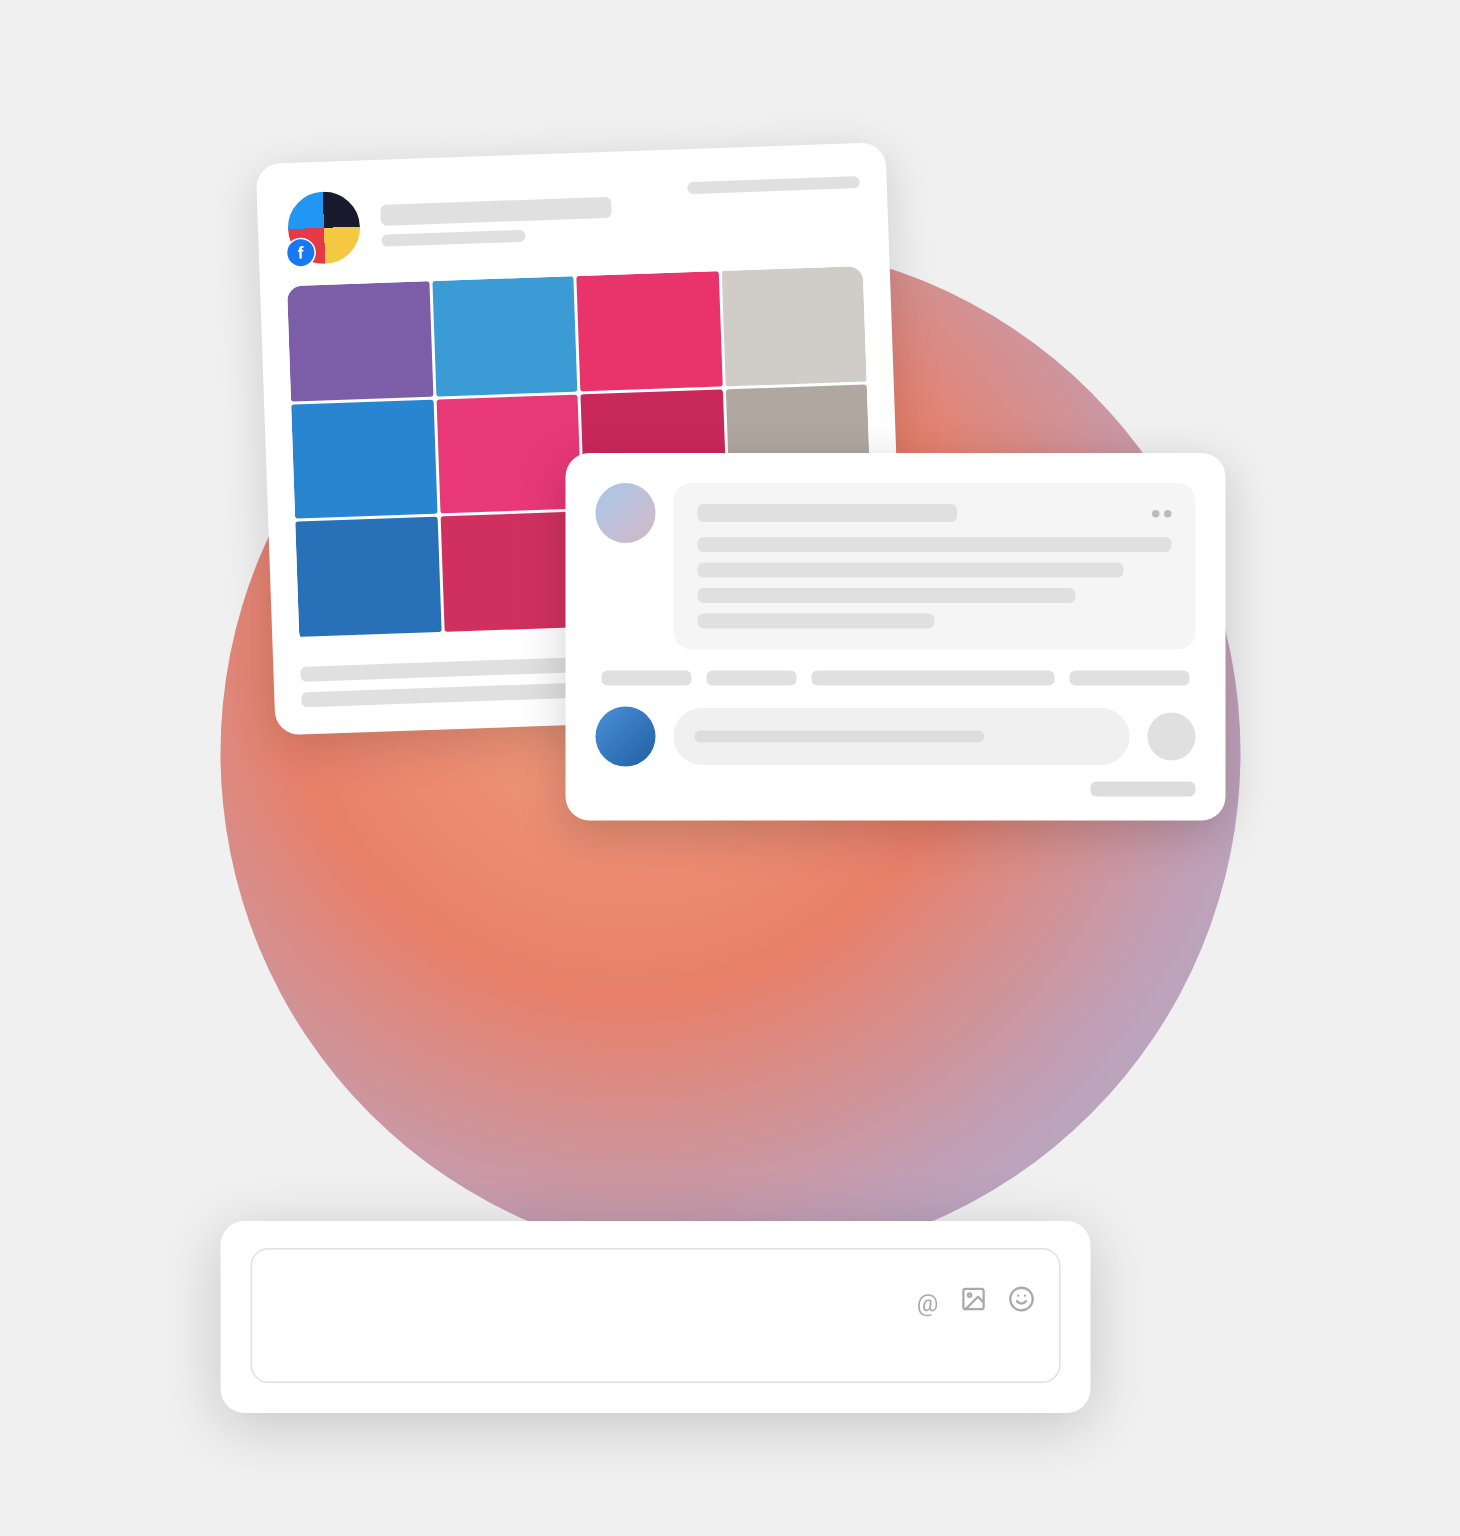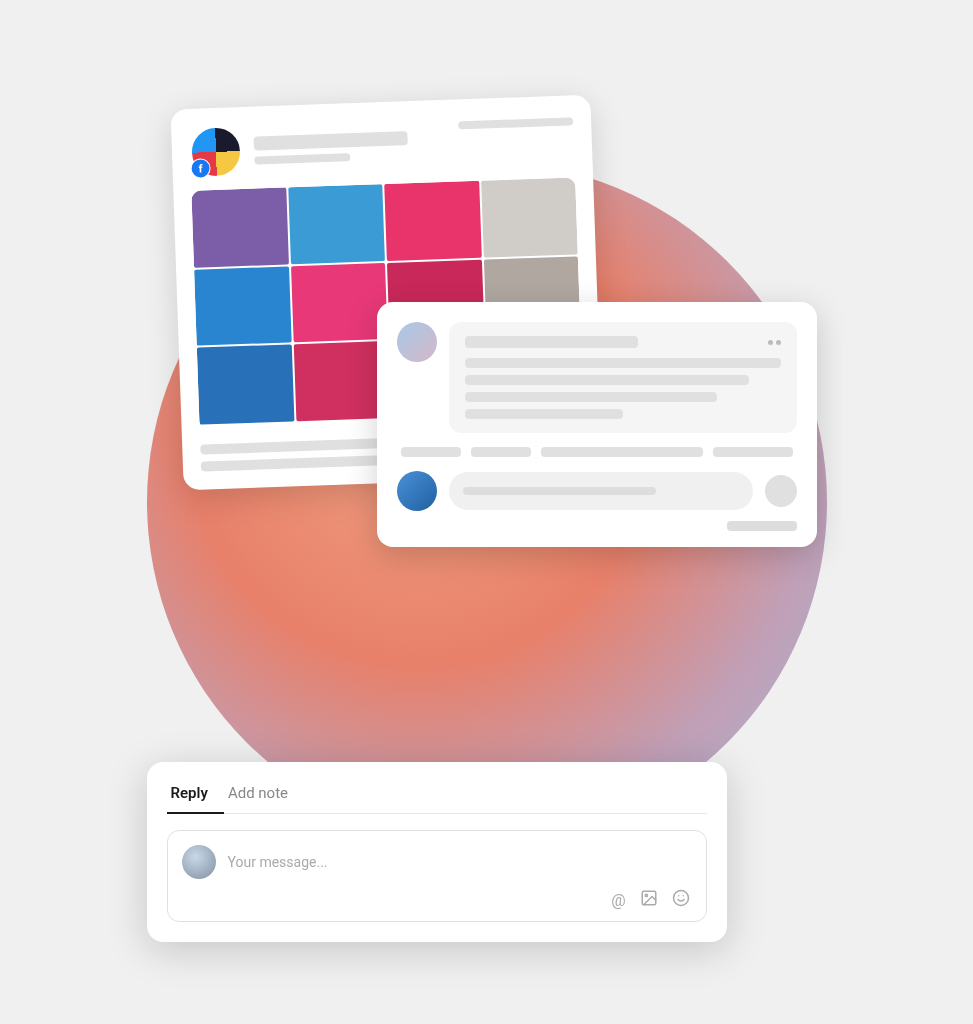--- a/index.html
+++ b/index.html
@@ -429,30 +429,22 @@
       </div>
       <div class="send-btn-small"></div>
     </div>
 
     <div style="display:flex; justify-content:flex-end; margin-top:10px;">
       <div class="skeleton-line h10" style="width:70px;background:#ddd;"></div>
     </div>
   </div>
 
   <div class="card-reply">
-    <div class="reply-tabs">
-      <div class="reply-tab">Reply</div>
-      <div class="reply-tab inactive">Add note</div>
-    </div>
 
     <div class="reply-input-area">
-      <div class="reply-input-top">
-        <div class="reply-avatar"></div>
-        <span class="reply-placeholder">Your message...</span>
-      </div>
       <div class="reply-toolbar">
         <span class="toolbar-icon">@</span>
         <span class="toolbar-icon">
           <svg width="18" height="18" viewBox="0 0 24 24" fill="none" stroke="#aaa" stroke-width="2" stroke-linecap="round" stroke-linejoin="round">
             <rect x="3" y="3" width="18" height="18" rx="2" ry="2"></rect>
             <circle cx="8.5" cy="8.5" r="1.5"></circle>
             <polyline points="21 15 16 10 5 21"></polyline>
           </svg>
         </span>
         <span class="toolbar-icon">

